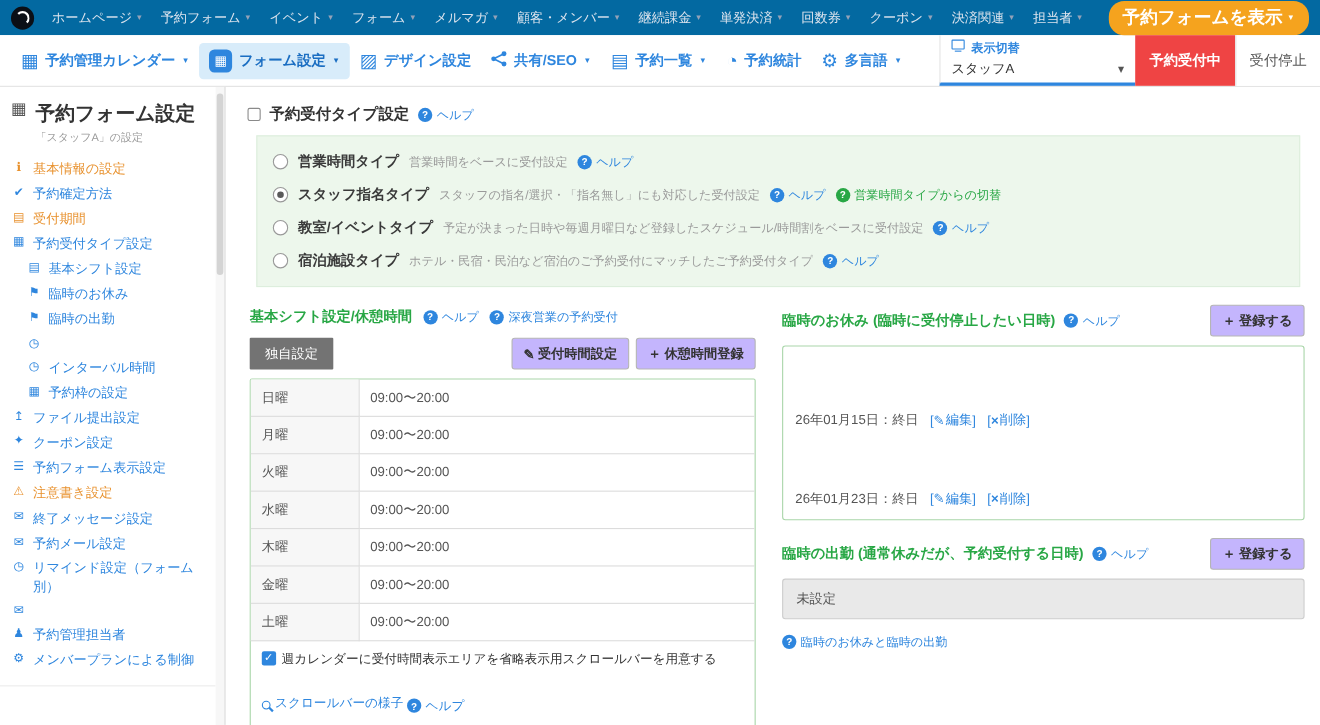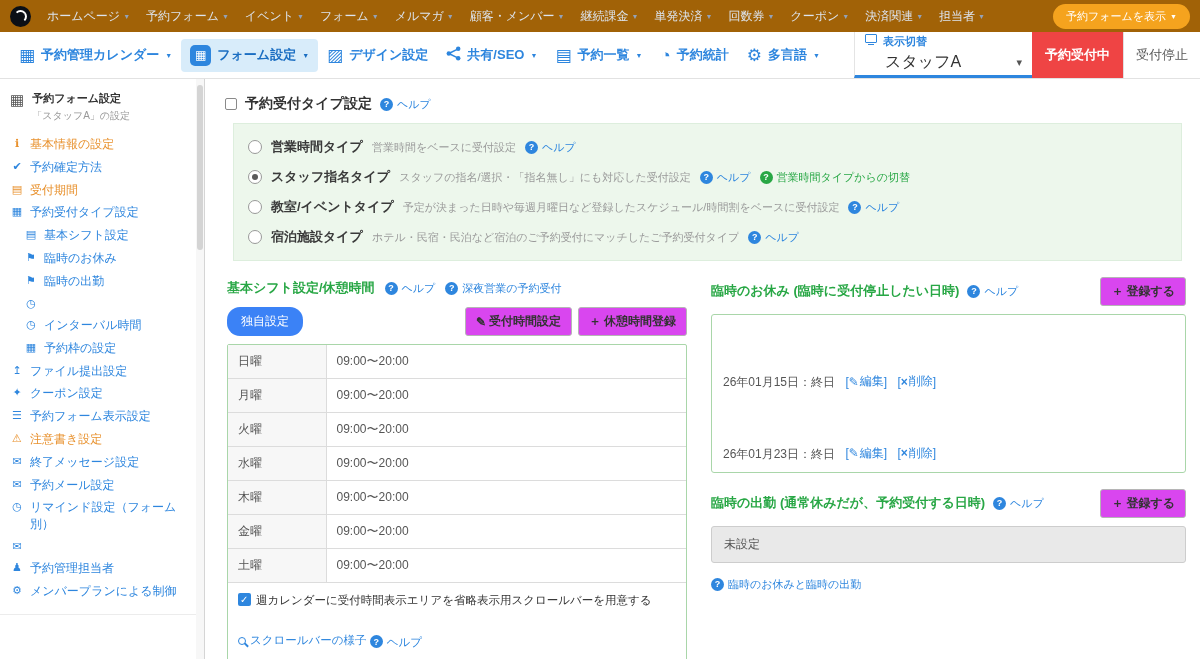--- a/index.html
+++ b/index.html
@@ -1,73 +1,73 @@
 <!DOCTYPE html>
 <html><head>
 <meta charset="utf-8">
 <style>
   * { box-sizing: border-box; }
   html,body { width:1200px; height:659px; margin:0; overflow:hidden;
     font-family:"Liberation Sans","DejaVu Sans",sans-serif; background:#fff; }
 
   
-  .topnav { height:32px; background:#a16207; display:flex; align-items:center; padding:0 10px; }
+  .topnav { height:32px; background:#0369a1; display:flex; align-items:center; padding:0 10px; }
   .logo { width:21px; height:21px; border-radius:50%; background:#0b0f16; position:relative; margin-right:8px; flex-shrink:0; cursor:pointer; }
   .logo::after { content:""; position:absolute; inset:4px; border-radius:50%; border:2px solid #fff; border-left-color:transparent; border-bottom-color:transparent; }
   .nav-items { display:flex; align-items:center; }
   .nav-item { color:#dde4ee; font-size:12px; padding:0 8px; white-space:nowrap; cursor:pointer; display:inline-flex; align-items:center; gap:3px; }
   .nav-item::after { content:"▼"; font-size:7px; color:#93a2b8; }
-  .cta { margin-left:auto; background:#f5a31e; color:#fff; border:none; border-radius:14px; padding:5px 13px; font-size:11px; font-weight:normal; display:inline-flex; align-items:center; gap:4px; cursor:pointer; white-space:nowrap; }
+  .cta { margin-left:auto; background:#f5a31e; color:#fff; border:none; border-radius:14px; padding:5px 13px; font-size:16px; font-weight:bold; display:inline-flex; align-items:center; gap:4px; cursor:pointer; white-space:nowrap; }
   .cta::after { content:"▼"; font-size:7px; }
 
   
   .toolbar { height:47px; background:#fff; border-bottom:1px solid #e2e2e2; display:flex; align-items:center; padding-left:10px; }
   .tb-item { display:flex; align-items:center; gap:6px; padding:6px 9px; font-size:13px; color:#2e86de; font-weight:600; cursor:pointer; border-radius:4px; white-space:nowrap; }
   .tb-item.active { background:#d8ecfa; color:#1b6ec2; }
   .tb-item.has-caret::after { content:"▼"; font-size:7px; }
   .tb-glyph { font-size:17px; line-height:1; }
   .tb-iconbox { width:21px; height:21px; background:#2e86de; color:#fff; border-radius:5px; display:flex; align-items:center; justify-content:center; font-size:12px; }
   .display-switch { margin-left:auto; width:178px; align-self:stretch; border-left:1px solid #e4e4e4; border-bottom:3px solid #2e86de; padding:4px 10px; display:flex; flex-direction:column; justify-content:center; gap:3px; cursor:pointer; }
   .ds-label { color:#2e86de; font-size:11px; font-weight:bold; display:flex; align-items:flex-start; gap:6px; }
   .monitor-icon { width:12px; height:9px; border:1.5px solid #2e86de; border-radius:1px; position:relative; }
   .monitor-icon::after { content:""; position:absolute; left:2px; right:2px; bottom:-3px; height:1.5px; background:#2e86de; }
-  .ds-value { font-size:16px; color:#333; display:flex; justify-content:space-between; align-items:center;margin-left:20px; }
+  .ds-value { font-size:12px; color:#333; display:flex; justify-content:space-between; align-items:center; }
   .ds-value::after { content:"▾"; color:#555; font-size:11px; }
   .status-accepting { background:#ef4444; color:#fff; font-size:13px; font-weight:bold; border:none; padding:0 13px; align-self:stretch; cursor:pointer; white-space:nowrap; }
   .status-stopped { background:#fff; color:#555; font-size:13px; border:none; border-left:1px solid #e0e0e0; padding:0 12px; align-self:stretch; cursor:pointer; white-space:nowrap; }
 
   
   .content { display:flex; height:580px; }
   .sidebar { width:205px; border-right:1px solid #d5d5d5; background:#fff; flex-shrink:0; position:relative; overflow:hidden; padding-right:8px; }
   .main { flex:1; overflow:hidden; padding:10px 14px 0 18px; min-width:0; }
 
   
   .sb-header { display:flex; gap:8px; padding:12px 10px 10px; align-items:flex-start; }
   .sb-header-glyph { font-size:15px; color:#555; line-height:1.2; }
-  .sb-title { font-size:11px; font-weight:bold; color:#333; }
+  .sb-title { font-size:18px; font-weight:bold; color:#333; }
   .sb-subtitle { font-size:10px; color:#999; margin-top:3px; }
   .sb-item { display:flex; align-items:flex-start; gap:6px; padding:3px 6px 3px 10px; font-size:12px; line-height:1.4; cursor:pointer; }
   .sb-item .g { width:14px; text-align:center; font-size:11px; flex-shrink:0; }
   .sb-item.blue { color:#2e86de; }
   .sb-item.orange { color:#e8912d; }
   .sb-item.indent { padding-left:24px; }
   .sb-gap { height:12px; border-bottom:1px solid #ececec; margin-bottom:8px; }
   .sb-scrollbar { position:absolute; right:0; top:0; bottom:0; width:8px; background:#f7f7f7; }
   .sb-thumb { position:absolute; top:6px; left:1px; width:6px; height:165px; background:#d4d4d4; border-radius:3px; cursor:pointer; }
 
   
   .hlink { color:#2e86de; font-size:11px; display:inline-flex; gap:4px; align-items:center; cursor:pointer; text-decoration:none; white-space:nowrap; }
   .hicon { width:13px; height:13px; border-radius:50%; background:#2e86de; color:#fff; font-size:9px; font-weight:bold; display:inline-flex; align-items:center; justify-content:center; flex-shrink:0; }
   .hicon::before { content:"?"; }
   .hlink.green { color:#28a745; }
   .hlink.green .hicon { background:#28a745; }
   .hlink:has(.hl-text:empty) { display:none; }
   .green-h { color:#28a745; font-weight:bold; font-size:13px;text-align:center; }
-  .green-btn { background:#3b82f6; color:#fff; border:none; border-radius:13px; padding:6px 14px; font-size:12px; cursor:pointer; }
-  .wbtn { background:#d946ef; border:1px solid #b5b5b5; border-radius:3px; padding:5px 10px; font-size:12px; color:#333; cursor:pointer; display:inline-flex; align-items:center; gap:3px; font-weight:600; white-space:nowrap; }
+  .green-btn { background:#737373; color:#fff; border:none; border-radius:1px; padding:6px 14px; font-size:12px; cursor:pointer; }
+  .wbtn { background:#c4b5fd; border:1px solid #b5b5b5; border-radius:3px; padding:5px 10px; font-size:12px; color:#333; cursor:pointer; display:inline-flex; align-items:center; gap:3px; font-weight:600; white-space:nowrap; }
   .picon::before { content:"✎"; font-size:12px; }
   .plicon::before { content:"＋"; font-weight:bold; font-size:12px; }
   .mag-icon { width:8px; height:8px; border:1.5px solid #2e86de; border-radius:50%; position:relative; display:inline-block; flex-shrink:0; }
   .mag-icon::after { content:""; position:absolute; width:5px; height:1.5px; background:#2e86de; transform:rotate(45deg); right:-4px; bottom:-2px; }
 
   
   .page-title-row { display:flex; align-items:center; gap:8px; margin:6px 0 4px 2px; }
   .sq-icon { width:12px; height:12px; border:1.5px solid #8a8a8a; border-radius:2px; }
   .page-title { font-size:14px; font-weight:bold; color:#333; margin:0; }
 

